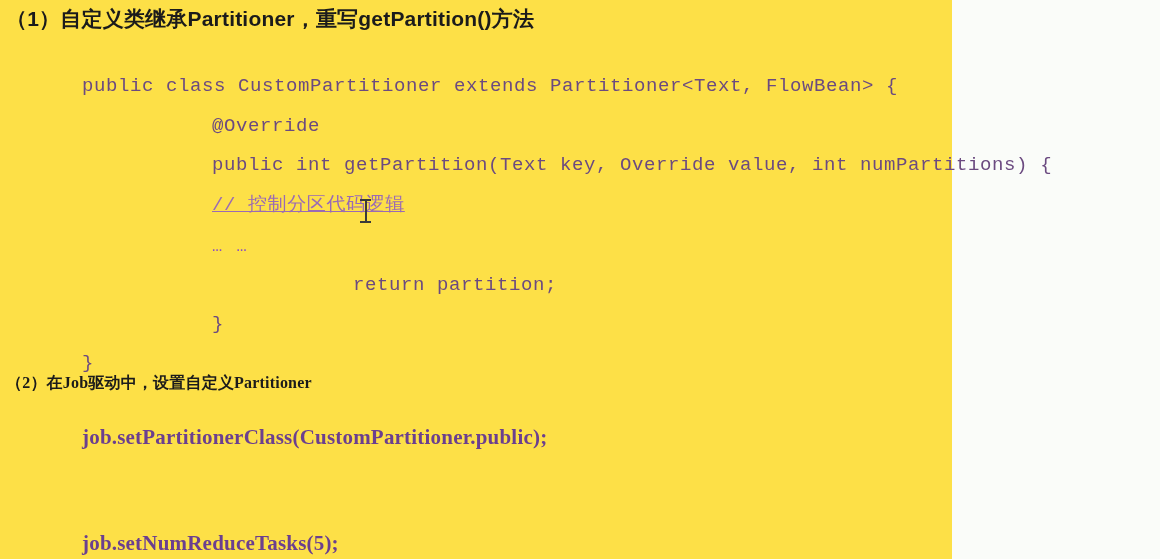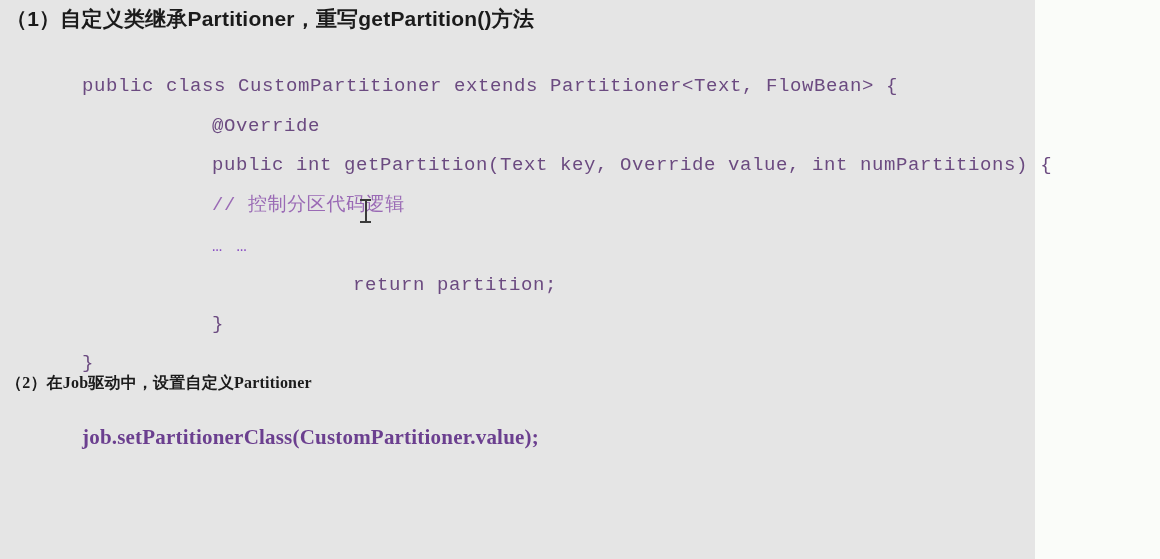--- a/index.html
+++ b/index.html
@@ -9,23 +9,23 @@
   body {
     width: 1160px;
     height: 559px;
     background: #fafcf9;
     font-family: "Liberation Sans", sans-serif;
     overflow: hidden;
     position: relative;
   }
   .slide {
     position: relative;
-    width: 1035px;
+    width: 952px;
     height: 559px;
-    background: #e5e5e5;
+    background: #fde047;
   }
 
   
   .heading {
     position: absolute;
     color: #1b1b1b;
     font-size: 21px;
     font-weight: bold;
     letter-spacing: 0.2px;
     white-space: nowrap;
@@ -45,20 +45,21 @@
     font-family: "Liberation Mono", "DejaVu Sans Mono", monospace;
     font-size: 19px;
     color: #6b4a80;
     white-space: pre;
     line-height: 1;
     letter-spacing: 0.6px;
     margin-top: 20px;
   }
   .code-comment {
     color: #9a6ab5;
+    text-decoration: underline;
   }
   .code-ellipsis {
     color: #8a4fc4;
     font-size: 17px;
     letter-spacing: 2px;
   }
 
   
   .snippet {
     position: absolute;
@@ -115,23 +116,24 @@
   <div class="code-line code-ellipsis" style="left:212px; top:218px;">… …</div>
 
   <div class="code-line" style="left:353px; top:256px;">return partition;</div>
 
   <div class="code-line" style="left:212px; top:295px;">}</div>
 
   <div class="code-line" style="left:82px; top:334px;">}</div>
 
   <div class="heading heading-serif" style="left:6px; top:375px;">（2）在Job驱动中，设置自定义Partitioner</div>
 
-  <div class="snippet" style="left:82px; top:427px;">job.setPartitionerClass(CustomPartitioner.value);</div>
+  <div class="snippet" style="left:82px; top:427px;">job.setPartitionerClass(CustomPartitioner.public);</div>
 
 
+  <div class="snippet" style="left:82px; top:533px;">job.setNumReduceTasks(5);</div>
 
   <div class="ibeam" id="mouse-cursor" style="left: 360px; top: 198px;">
     <div class="cap-top"></div>
     <div class="stem"></div>
     <div class="cap-bot"></div>
   </div>
 
 </div>
 
 </body></html>

